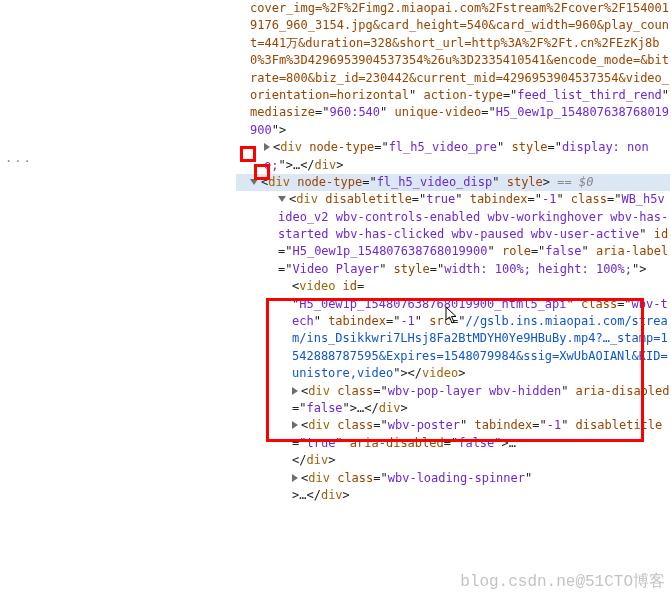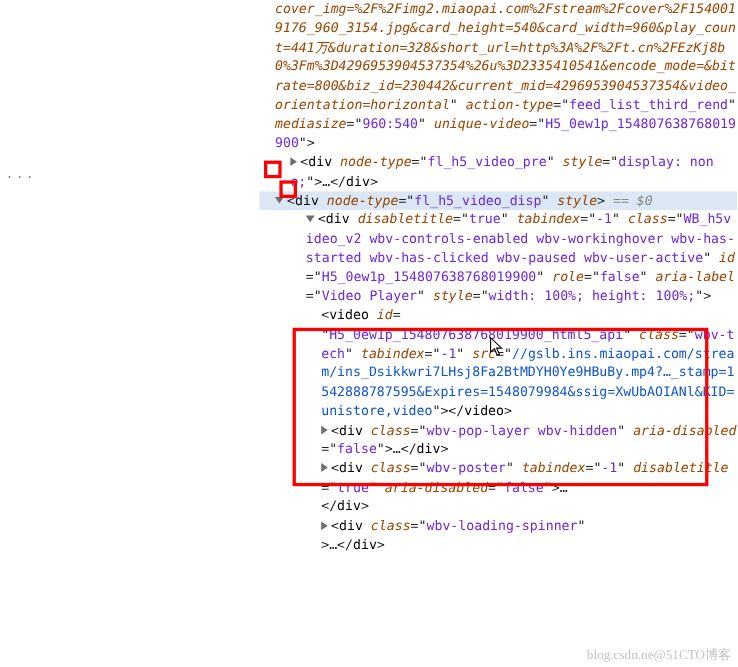--- a/index.html
+++ b/index.html
@@ -50,22 +50,22 @@
 }
 .arrow-right {
   display: inline-block;
   width: 0; height: 0;
   border-top: 4px solid transparent;
   border-bottom: 4px solid transparent;
   border-left: 6px solid #6e6e6e;
   margin-right: 3px;
   vertical-align: 0;
 }
-.tag { color: #000000; }
-.attr { color: #994500; font-style: italic; }
+.tag { color: #a16207; }
+.attr { color: #994500; }
 .val { color: #6d28d9; }
 .link { color: #1155cc; }
 .plain { color: #222; }
 .gray { color: #888; font-style: italic; }
 .sel-row { background: #dbe7f5; }
 .redbox1 {
   position: absolute;
   left: 240px; top: 146px;
   width: 16px; height: 16px;
   border: 3px solid #ff0000;
@@ -87,24 +87,24 @@
 }
 .cursor {
   position: absolute;
   left: 445px; top: 306px;
   width: 14px; height: 18px;
   pointer-events: none;
 }
 .cursor svg { display: block; }
 .watermark {
   position: absolute;
-  right: 6px; bottom: 2px;
+  right: 6px; bottom: 12px;
   color: rgba(120,120,120,0.45);
-  font-family: Liberation Serif, serif;
-  font-size: 12px;
+  font-family: Liberation Mono, monospace;
+  font-size: 16px;
   pointer-events: none;
 }
 </style>
 </head>
 <body>
 
 <div class="gutter">
   <span class="dots">...</span>
 </div>
 

